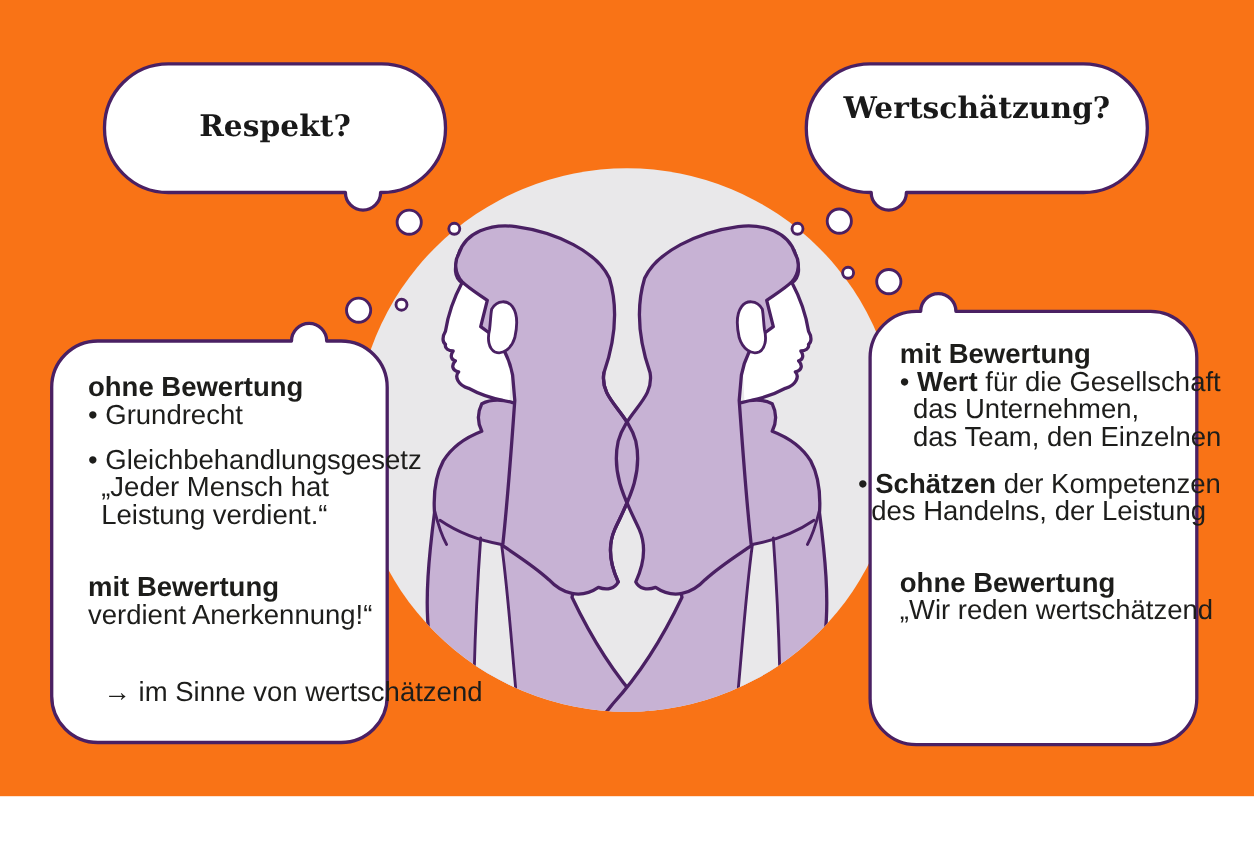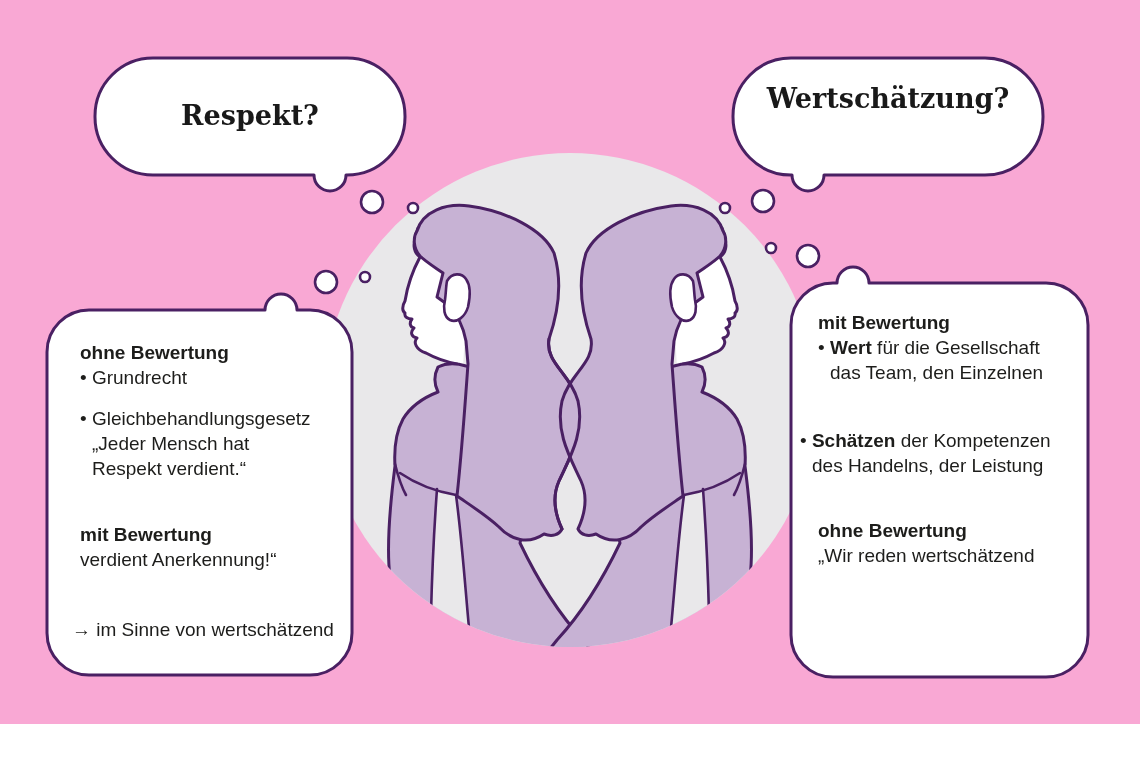--- a/index.html
+++ b/index.html
@@ -1,26 +1,26 @@
 <!DOCTYPE html>
 <html><head>
 <meta charset="utf-8">
 <style>
   html,body{margin:0;padding:0;background:#fff;}
-  .stage{position:relative;width:1140px;height:724px;background:#f9a8d4;overflow:hidden;
+  .stage{position:relative;width:1140px;height:724px;background:#f97316;overflow:hidden;
          font-family:"Liberation Sans",sans-serif;color:#1d1d1b;}
   .stage svg.canvas{position:absolute;left:0;top:0;}
   
   .st{stroke:#4a2063;stroke-width:3;fill:none;stroke-linecap:round;stroke-linejoin:round;}
   .st25{stroke:#4a2063;stroke-width:2.6;fill:none;stroke-linecap:round;stroke-linejoin:round;}
   .fillst{stroke:#4a2063;stroke-width:3;stroke-linejoin:round;}
   .whitefill{fill:#ffffff;}
   .nofill{fill:none;}
   
-  .txtgroup{position:absolute;font-size:19px;line-height:25px;}
+  .txtgroup{position:absolute;font-size:25px;line-height:25px;}
   .ln{white-space:nowrap;}
   .b{font-weight:bold;}
   .ind{padding-left:12px;}
   .bubble-title{position:absolute;width:310px;text-align:center;
     font-family:"DejaVu Serif","Liberation Serif",serif;font-weight:bold;
     font-size:27px;line-height:34px;color:#191919;}
   .caption{position:absolute;left:370px;top:669px;width:400px;text-align:center;
     font-size:20px;line-height:27px;}
 </style>
 </head>
@@ -159,38 +159,39 @@
   <div class="bubble-title" style="left:95px;top:99px;">Respekt?</div>
   <div class="bubble-title" style="left:733px;top:82px;">Wertschätzung?</div>
 
   <div class="txtgroup" style="left:80px;top:340px;width:265px;">
     <div class="ln b">ohne Bewertung</div>
     <div class="ln">• Grundrecht</div>
   </div>
   <div class="txtgroup" style="left:80px;top:406px;width:265px;">
     <div class="ln">• Gleichbehandlungsgesetz</div>
     <div class="ln ind">„Jeder Mensch hat</div>
-    <div class="ln ind">Respekt verdient.“</div>
+    <div class="ln ind">Leistung verdient.“</div>
   </div>
   <div class="txtgroup" style="left:80px;top:522px;width:265px;">
     <div class="ln b">mit Bewertung</div>
     <div class="ln">verdient Anerkennung!“</div>
   </div>
-  <div class="txtgroup" style="left:72px;top:617px;width:275px;">
+  <div class="txtgroup" style="left:94px;top:617px;width:275px;">
     <div class="ln">→ im Sinne von wertschätzend</div>
   </div>
 
   <div class="txtgroup" style="left:818px;top:310px;width:260px;">
     <div class="ln b">mit Bewertung</div>
     <div class="ln">
       <span>• </span><span class="b">Wert</span><span> für die Gesellschaft</span>
     </div>
+    <div class="ln ind">das Unternehmen,</div>
     <div class="ln ind">das Team, den Einzelnen</div>
   </div>
-  <div class="txtgroup" style="left:800px;top:428px;width:260px;">
+  <div class="txtgroup" style="left:780px;top:428px;width:260px;">
     <div class="ln">
       <span>• </span><span class="b">Schätzen</span><span> der Kompetenzen</span>
     </div>
     <div class="ln ind">des Handelns, der Leistung</div>
   </div>
   <div class="txtgroup" style="left:818px;top:518px;width:260px;">
     <div class="ln b">ohne Bewertung</div>
     <div class="ln">„Wir reden wertschätzend</div>
   </div>
 

